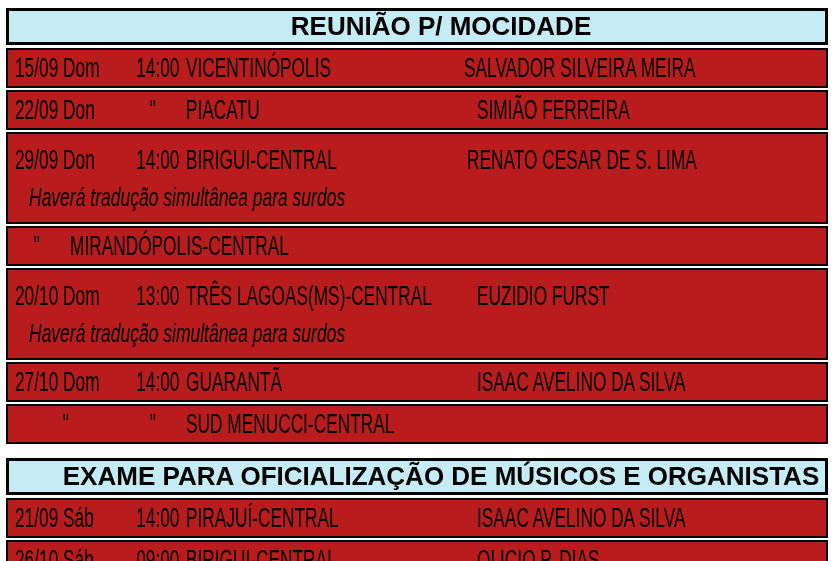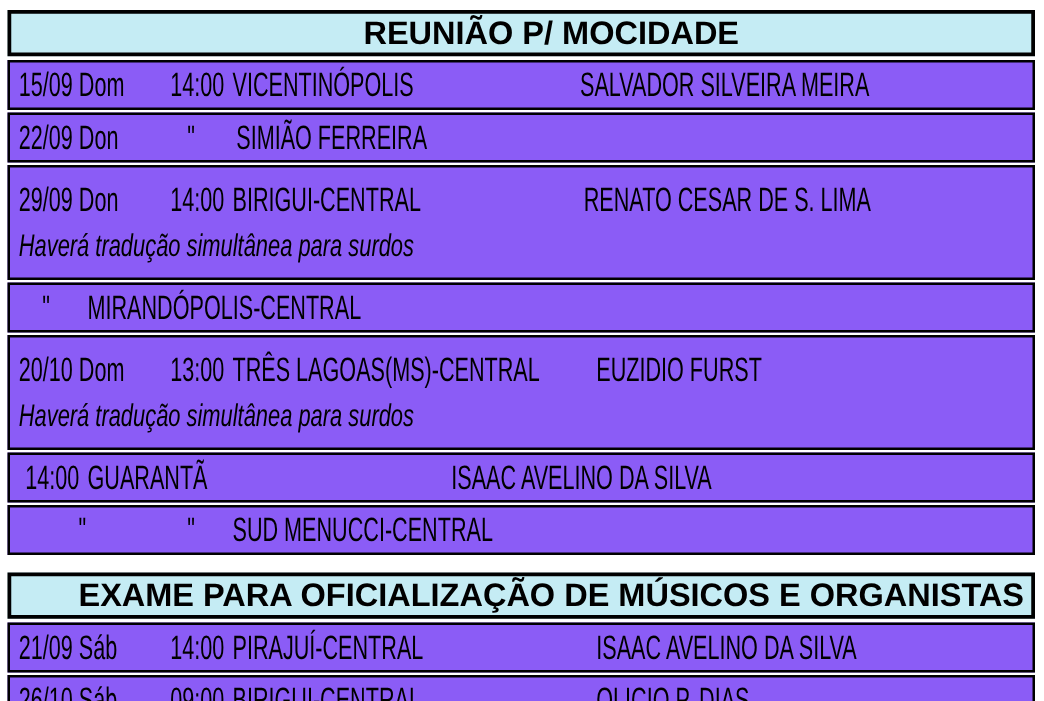--- a/index.html
+++ b/index.html
@@ -22,21 +22,21 @@
     letter-spacing:0px;
     margin-bottom:3px;
     padding-left:48px;
   }
 
   .rows { display:block; }
   .row {
     border:2px solid #000;
     margin-bottom:2px;
     display:flex; flex-direction:column; justify-content:center;
-    background:#8b5cf6;
+    background:#b91c1c;
   }
   .row.h1 { height:40px; }
   .row.h2 { height:92px; }
 
   .line { display:flex; align-items:center; height:36px; }
   .row.h2 .line { height:38px; }
 
   .cell { white-space:nowrap; overflow:visible; }
   .ct {
     display:inline-block;
@@ -50,21 +50,21 @@
   .time  { width:58px;  text-align:center; }
   .time .ct { transform-origin:50% 50%; }
   .place { width:288px; padding-left:4px; }
   .name  { flex:1; padding-left:7px; }
   .qc { text-align:center; padding-left:0; }
   .qc .ct { transform-origin:50% 50%; }
 
   .note {
     height:36px;
     display:flex; align-items:center;
-    padding-left:7px;
+    padding-left:21px;
     font-style:italic;
   }
   .note .ct { transform:scaleX(0.70); font-size:25px; }
 
   .table-gap { height:12px; }
 </style>
 </head>
 <body>
 
 <div class="page">
@@ -78,20 +78,21 @@
       <span class="cell time"><span class="ct">14:00</span></span>
       <span class="cell place"><span class="ct">VICENTINÓPOLIS</span></span>
       <span class="cell name"><span class="ct">SALVADOR SILVEIRA MEIRA</span></span>
     </div>
 
   </div>
         <div class="row h1">
     <div class="line">
       <span class="cell date"><span class="ct">22/09 Don</span></span>
       <span class="cell time qc"><span class="ct">"</span></span>
+      <span class="cell place"><span class="ct">PIACATU</span></span>
       <span class="cell name"><span class="ct">SIMIÃO FERREIRA</span></span>
     </div>
 
   </div>
         <div class="row h2">
     <div class="line">
       <span class="cell date"><span class="ct">29/09 Don</span></span>
       <span class="cell time"><span class="ct">14:00</span></span>
       <span class="cell place"><span class="ct">BIRIGUI-CENTRAL</span></span>
       <span class="cell name"><span class="ct">RENATO CESAR DE S. LIMA</span></span>
@@ -113,20 +114,21 @@
       <span class="cell time"><span class="ct">13:00</span></span>
       <span class="cell place"><span class="ct">TRÊS LAGOAS(MS)-CENTRAL</span></span>
       <span class="cell name"><span class="ct">EUZIDIO FURST</span></span>
     </div>
     <div class="note">
             <span class="ct">Haverá tradução simultânea para surdos</span>
           </div>
   </div>
         <div class="row h1">
     <div class="line">
+      <span class="cell date"><span class="ct">27/10 Dom</span></span>
       <span class="cell time"><span class="ct">14:00</span></span>
       <span class="cell place"><span class="ct">GUARANTÃ</span></span>
       <span class="cell name"><span class="ct">ISAAC AVELINO DA SILVA</span></span>
     </div>
 
   </div>
         <div class="row h1">
     <div class="line">
       <span class="cell date qc"><span class="ct">"</span></span>
       <span class="cell time qc"><span class="ct">"</span></span>

